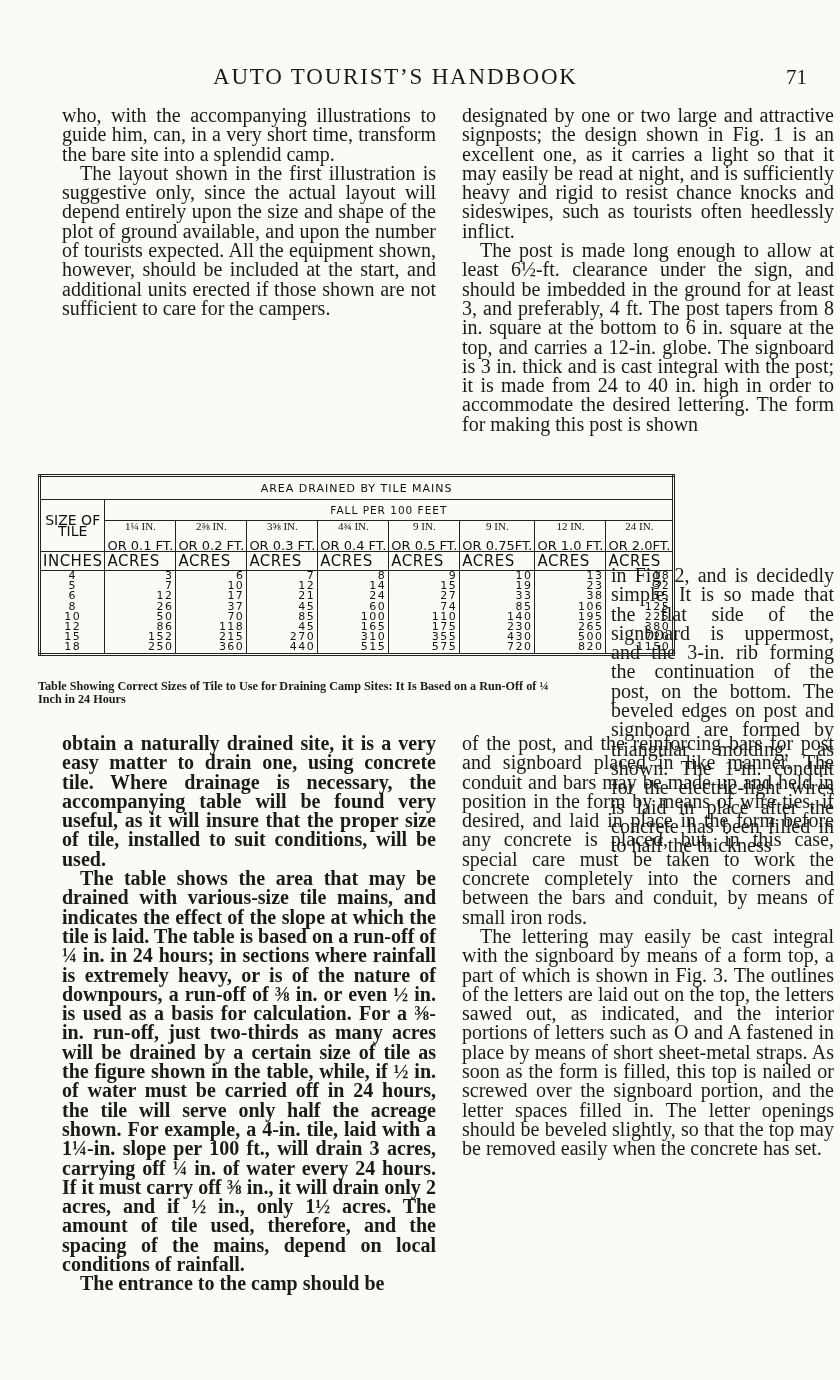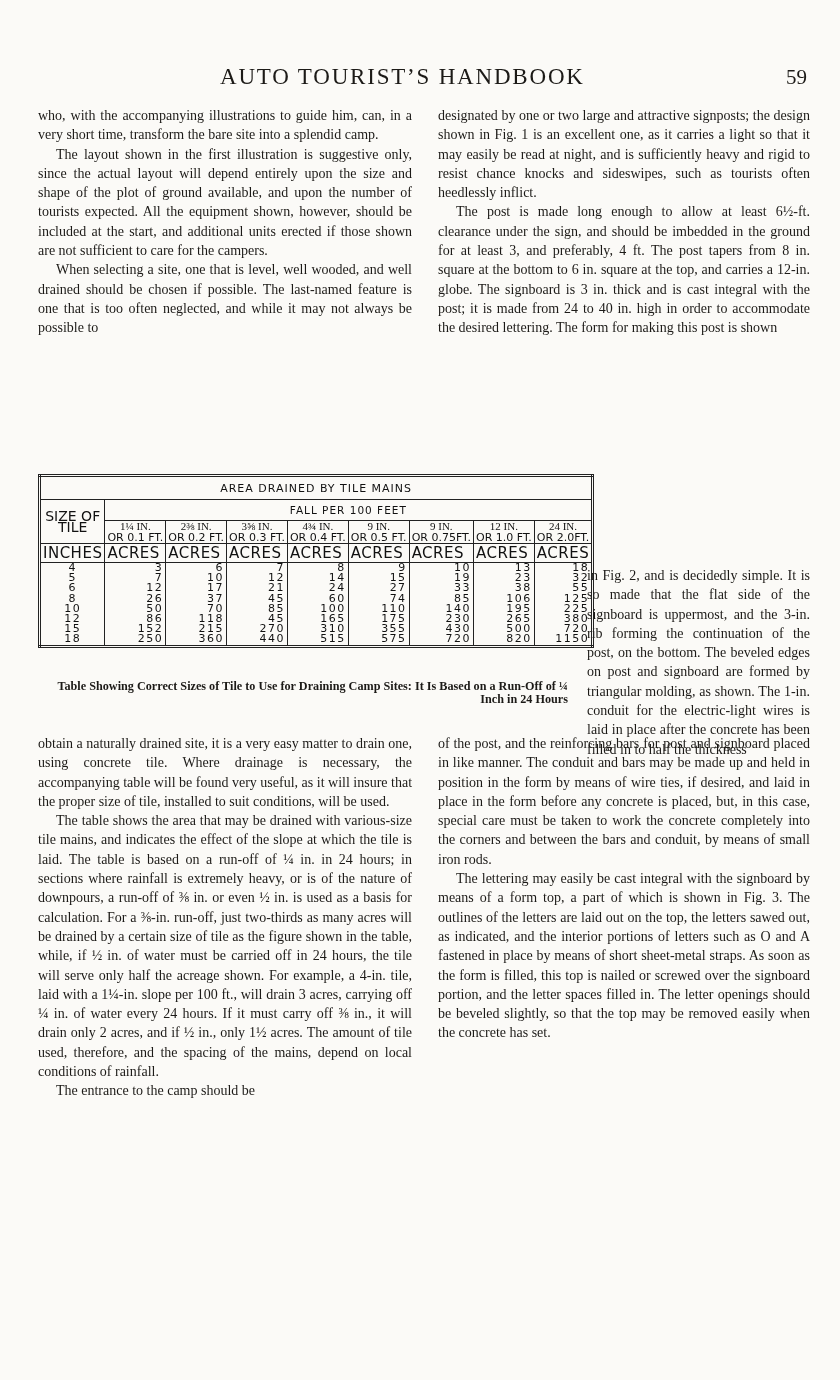--- a/index.html
+++ b/index.html
@@ -3,65 +3,64 @@
 <meta charset="utf-8">
 <style>
   html, body { margin:0; padding:0; }
   body {
     width:840px; height:1380px; background:#fbfaf7; color:#1c1a17;
     font-family:"DejaVu Serif", serif; position:relative; overflow:hidden;
   }
   .page-header { position:absolute; top:64px; left:0; width:840px; height:32px; }
   .running-title {
     position:absolute; left:213px; top:0; font-size:23px; letter-spacing:1.8px;
-    font-family:"Liberation Serif", serif; font-weight:normal;margin-left:7px;
+    font-family:"Liberation Serif", serif; font-weight:normal;
   }
   .page-number { position:absolute; left:786px; top:1px; font-size:21px; font-family:"Liberation Serif", serif; }
-  .col { position:absolute; font-family:"Liberation Serif", serif; font-size:14px; line-height:19.3px; text-align:justify; }
+  .col { position:absolute; font-family:"Liberation Serif", serif; font-size:20px; line-height:19.3px; text-align:justify;margin-left:24px; }
   .col p { margin:0; text-indent:18px; }
   .col p.noindent { text-indent:0; }
   .col-left-top { left:38px; top:106px; width:374px; }
   .col-right-top { left:438px; top:106px; width:372px; }
   .col-right-narrow { left:587px; top:566px; width:223px; }
-  .col-left-bottom { left:38px; top:734px; width:374px; }
+  .col-left-bottom { left:38px; top:734px; width:374px;font-weight:bold; }
   .col-right-bottom { left:438px; top:734px; width:372px; }
 
   .table-wrap { position:absolute; left:38px; top:474px; width:525px; }
   table.drain {
     width:525px; border-collapse:collapse; border:3px double #222;
     font-family:"DejaVu Sans", sans-serif; font-size:9.5px; color:#111;
   }
   table.drain td, table.drain th { border:1px solid #222; padding:0 2px; font-weight:normal; }
   .t-title { font-size:11px; letter-spacing:1px; height:22px; }
   .t-sub { font-size:10.5px; letter-spacing:1px; height:20px; }
   .t-size { font-size:14px; line-height:11px; width:58px; }
   .t-fall { font-size:10px; line-height:11px; }
   .t-fall .big { font-size:11px;font-family:Liberation Serif, serif; }
-  .t-fall .small { font-size:11px; white-space:nowrap; }
+  .t-fall .small { font-size:13px; white-space:nowrap;margin-top:8px; }
   .t-unit { font-size:15px; height:16px; letter-spacing:0.5px; }
   .t-body td { vertical-align:top; font-size:11px; line-height:10.2px; letter-spacing:1.5px; padding:5px 4px 5px 4px; text-align:right; }
   .t-body td.first { text-align:center; }
   .t-body div { height:10.2px; }
   .caption {
-    position:absolute; left:38px; top:680px; width:530px; text-align:right;
+    position:absolute; left:38px; top:680px; width:530px; text-align:left;
     font-family:"Liberation Serif", serif; font-weight:bold; font-size:12.2px; line-height:13px;
   }
 </style>
 </head>
 <body>
 
 <div class="page-header">
   <span class="running-title">AUTO TOURIST’S HANDBOOK</span>
-  <span class="page-number">59</span>
+  <span class="page-number">71</span>
 </div>
 
 <div class="col col-left-top">
   <p class="noindent">who, with the accompanying illustrations to guide him, can, in a very short time, transform the bare site into a splendid camp.</p>
   <p>The layout shown in the first illustration is suggestive only, since the actual layout will depend entirely upon the size and shape of the plot of ground available, and upon the number of tourists expected. All the equipment shown, however, should be included at the start, and additional units erected if those shown are not sufficient to care for the campers.</p>
-  <p>When selecting a site, one that is level, well wooded, and well drained should be chosen if possible. The last-named feature is one that is too often neglected, and while it may not always be possible to</p>
 </div>
 
 <div class="col col-right-top">
   <p class="noindent">designated by one or two large and attractive signposts; the design shown in Fig. 1 is an excellent one, as it carries a light so that it may easily be read at night, and is sufficiently heavy and rigid to resist chance knocks and sideswipes, such as tourists often heedlessly inflict.</p>
   <p>The post is made long enough to allow at least 6½-ft. clearance under the sign, and should be imbedded in the ground for at least 3, and preferably, 4 ft. The post tapers from 8 in. square at the bottom to 6 in. square at the top, and carries a 12-in. globe. The signboard is 3 in. thick and is cast integral with the post; it is made from 24 to 40 in. high in order to accommodate the desired lettering. The form for making this post is shown</p>
 </div>
 
 <div class="col col-right-narrow">
   <p class="noindent">in Fig. 2, and is decidedly simple. It is so made that the flat side of the signboard is uppermost, and the 3-in. rib forming the continuation of the post, on the bottom. The beveled edges on post and signboard are formed by triangular molding, as shown. The 1-in. conduit for the electric-light wires is laid in place after the concrete has been filled in to half the thickness</p>
 </div>

